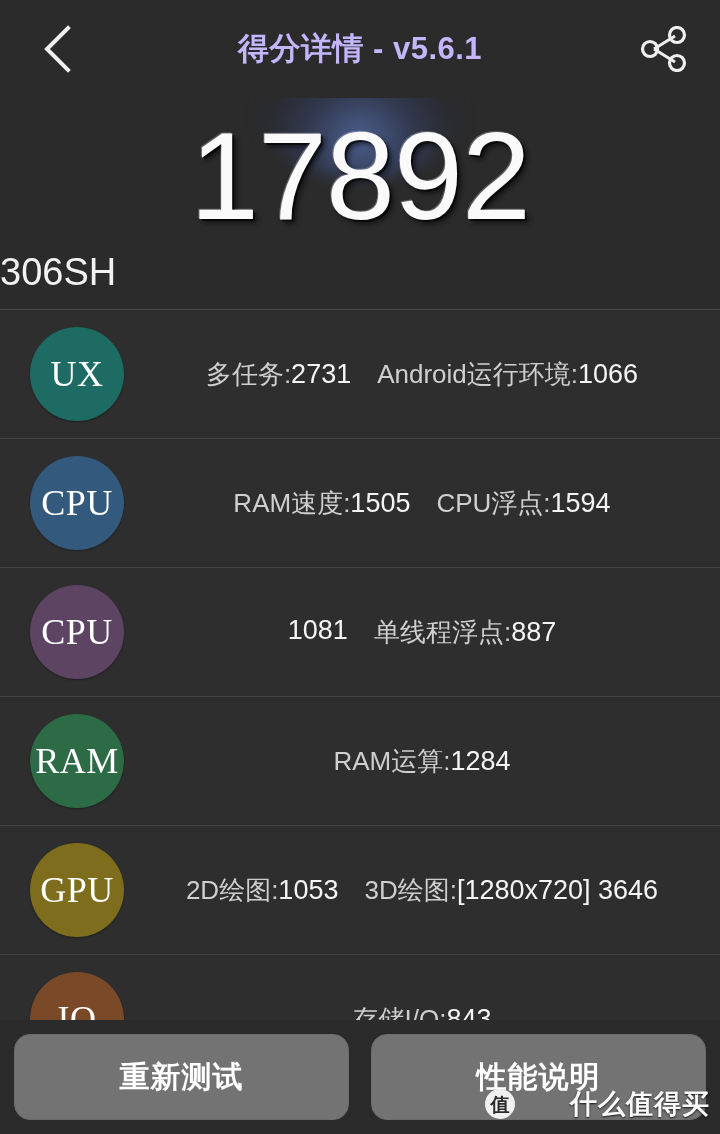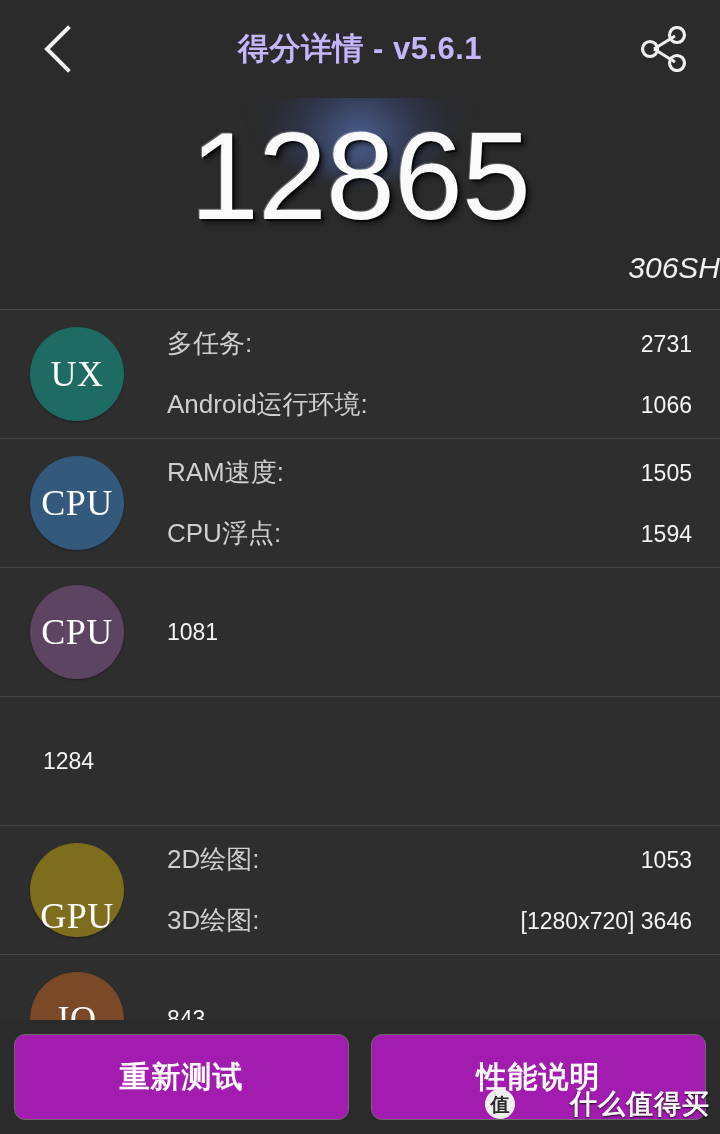--- a/index.html
+++ b/index.html
@@ -92,25 +92,24 @@
     text-shadow:
        2px 2px 0 rgba(0,0,0,0.55),
        4px 4px 5px rgba(0,0,0,0.55),
       -1px -1px 0 rgba(255,255,255,0.25);
   }
   .score-model {
     position: absolute;
     left: 0;
     right: 0;
     top: 153px;
-    text-align: right;
-    font-size: 30px;
+    text-align: left;
+    font-size: 38px;
     color: #f2f2f2;
     font-weight: 400;
-    font-style: italic;
   }
 
   
   .rows {
     position: absolute;
     top: 309px;
     left: 0;
     right: 0;
     bottom: 114px;
     background: #2e2e2e;
@@ -136,39 +135,39 @@
     align-items: center;
     justify-content: center;
     font-size: 36px;
     color: #ffffff;
     letter-spacing: 0.5px;
     box-shadow: 0 1px 2px rgba(0,0,0,0.35);
     font-family: Liberation Serif, serif;
   }
   .metrics {
     flex: 1 1 auto;
-    margin-left: 43px;
+    margin-left: 28px;
     margin-right: 28px;
     display: flex;
-    flex-direction: column;
+    flex-direction: row;
     justify-content: center;
     gap: 26px;
   }
   .metric {
     display: flex;
     align-items: baseline;
     justify-content: space-between;
   }
   .metric-label {
     font-size: 26px;
     color: #cfcfcf;
     white-space: nowrap;
   }
   .metric-value {
-    font-size: 23px;
+    font-size: 27px;
     color: #f5f5f5;
     white-space: nowrap;
   }
 
   
   .bottom-bar {
     position: absolute;
     left: 0;
     right: 0;
     bottom: 0;
@@ -179,22 +178,22 @@
     justify-content: center;
     gap: 22px;
     padding: 0 14px;
     box-sizing: border-box;
     z-index: 5;
   }
   .action-btn {
     flex: 1 1 0;
     height: 84px;
     border: 1px solid #6d6d6d;
-    border-radius: 11px;
-    background: #a21caf;
+    border-radius: 16px;
+    background: #737373;
     display: flex;
     align-items: center;
     justify-content: center;
     font-size: 30px;
     font-weight: bold;
     color: #ffffff;
     letter-spacing: 1px;
   }
 
   
@@ -253,21 +252,21 @@
         <circle cx="11" cy="23" r="7.5" fill="none" stroke="#efefef" stroke-width="3.2"></circle>
         <circle cx="38" cy="9" r="7.5" fill="none" stroke="#efefef" stroke-width="3.2"></circle>
         <circle cx="38" cy="37" r="7.5" fill="none" stroke="#efefef" stroke-width="3.2"></circle>
       </svg>
     </span>
   </div>
 </div>
 
 <div class="score-block">
   <div class="score-glow"></div>
-  <div class="score-value">12865</div>
+  <div class="score-value">17892</div>
   <div class="score-model">306SH</div>
 </div>
 
 <div class="rows">
 
   <div class="row">
     <div class="badge" style="background: rgb(30, 107, 99);">
       <span>UX</span>
     </div>
     <div class="metrics">
@@ -299,53 +298,62 @@
   </div>
 
   <div class="row">
     <div class="badge" style="background: rgb(93, 68, 98);">
       <span>CPU</span>
     </div>
     <div class="metrics">
       <div class="metric">
         <span class="metric-value">1081</span>
       </div>
-    </div>
-  </div>
-
-  <div class="row">
-    <div class="metrics">
-      <div class="metric">
+      <div class="metric">
+        <span class="metric-label">单线程浮点:</span>
+        <span class="metric-value">887</span>
+      </div>
+    </div>
+  </div>
+
+  <div class="row">
+    <div class="badge" style="background: rgb(45, 107, 71);">
+      <span>RAM</span>
+    </div>
+    <div class="metrics">
+      <div class="metric">
+        <span class="metric-label">RAM运算:</span>
         <span class="metric-value">1284</span>
       </div>
     </div>
   </div>
 
   <div class="row">
-    <div class="badge" style="background: rgb(125, 109, 28); align-items: flex-end;">
+    <div class="badge" style="background: rgb(125, 109, 28);">
       <span>GPU</span>
     </div>
     <div class="metrics">
       <div class="metric">
         <span class="metric-label">2D绘图:</span>
         <span class="metric-value">1053</span>
       </div>
       <div class="metric">
         <span class="metric-label">3D绘图:</span>
         <span class="metric-value">[1280x720] 3646</span>
       </div>
     </div>
   </div>
 
   <div class="row">
     <div class="badge" style="background: rgb(122, 74, 40); text-align: right;">
       <span>IO</span>
     </div>
     <div class="metrics">
       <div class="metric">
+        <span class="metric-label">存储I/O:</span>
         <span class="metric-value">843</span>
       </div>
     </div>
   </div>
 
 </div>
 
 <div class="bottom-bar">
   <div class="action-btn">重新测试</div>
   <div class="action-btn">性能说明</div>

